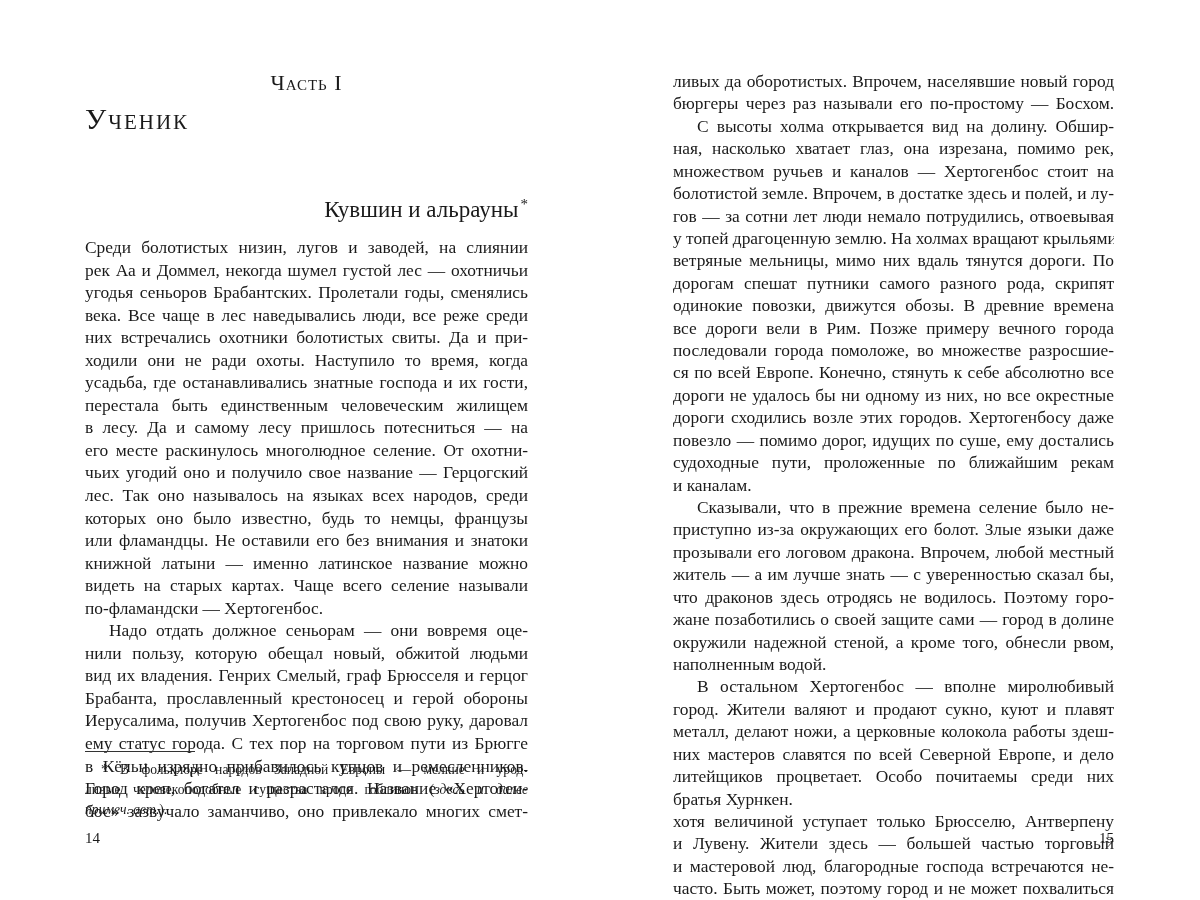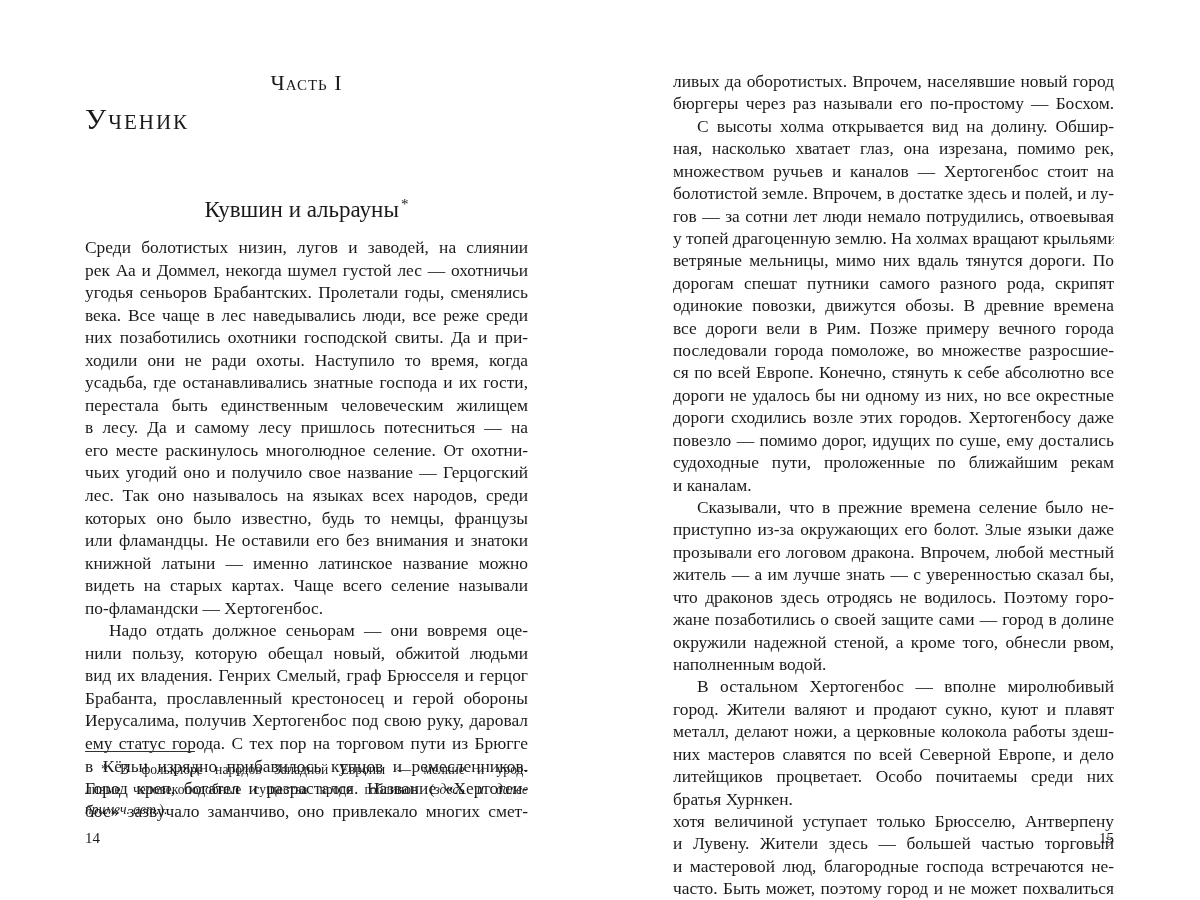--- a/index.html
+++ b/index.html
@@ -6,21 +6,21 @@
   body { width: 1200px; height: 900px; position: relative; overflow: hidden;
          font-family: "Liberation Serif", "DejaVu Serif", serif; color: #1a1a1a; }
   .page { position: absolute; top: 0; height: 900px; }
   .page.left  { left: 85px;  width: 443px; }
   .page.right { left: 673px; width: 441px; }
 
   .part-label { position: absolute; top: 70px; left: 0; width: 100%; text-align: center;
                 font-size: 22px; letter-spacing: 1px; font-variant: small-caps; }
   .part-title { position: absolute; top: 102px; left: 0; width: 100%; text-align: left;
                 font-size: 30px; letter-spacing: 2px; font-variant: small-caps; }
-  .chapter-title { position: absolute; top: 196px; left: 0; width: 100%; text-align: center;
+  .chapter-title { position: absolute; top: 196px; left: 0; width: 100%; text-align: right;
                    font-size: 23px; }
   .chapter-title sup { font-size: 15px; vertical-align: 8px; margin-left: 2px; }
 
   .body-text { position: absolute; left: 0; width: 100%; font-size: 17.4px; line-height: 22.55px;
                text-align: justify; }
   .page.left .body-text { top: 236px; }
   .page.right .body-text { top: 70px; line-height: 22.42px; }
 
   .line { display: block; white-space: nowrap; overflow: hidden; }
   .jl { text-align: justify; text-align-last: justify; }
@@ -40,21 +40,21 @@
 
 <div class="page left">
   <div class="part-label">Часть I</div>
   <div class="part-title">Ученик</div>
   <div class="chapter-title"><span>Кувшин и альрауны</span><sup>*</sup></div>
   <div class="body-text" id="left-body">
       <span class="line jl">Среди болотистых низин, лугов и заводей, на слиянии</span>
       <span class="line jl">рек Аа и Доммел, некогда шумел густой лес — охотничьи</span>
       <span class="line jl">угодья сеньоров Брабантских. Пролетали годы, сменялись</span>
       <span class="line jl">века. Все чаще в лес наведывались люди, все реже среди</span>
-      <span class="line jl">них позаботились охотники господской свиты. Да и при-</span>
+      <span class="line jl">них встречались охотники болотистых свиты. Да и при-</span>
       <span class="line jl">ходили они не ради охоты. Наступило то время, когда</span>
       <span class="line jl">усадьба, где останавливались знатные господа и их гости,</span>
       <span class="line jl">перестала быть единственным человеческим жилищем</span>
       <span class="line jl">в лесу. Да и самому лесу пришлось потесниться — на</span>
       <span class="line jl">его месте раскинулось многолюдное селение. От охотни-</span>
       <span class="line jl">чьих угодий оно и получило свое название — Герцогский</span>
       <span class="line jl">лес. Так оно называлось на языках всех народов, среди</span>
       <span class="line jl">которых оно было известно, будь то немцы, французы</span>
       <span class="line jl">или фламандцы. Не оставили его без внимания и знатоки</span>
       <span class="line jl">книжной латыни — именно латинское название можно</span>

